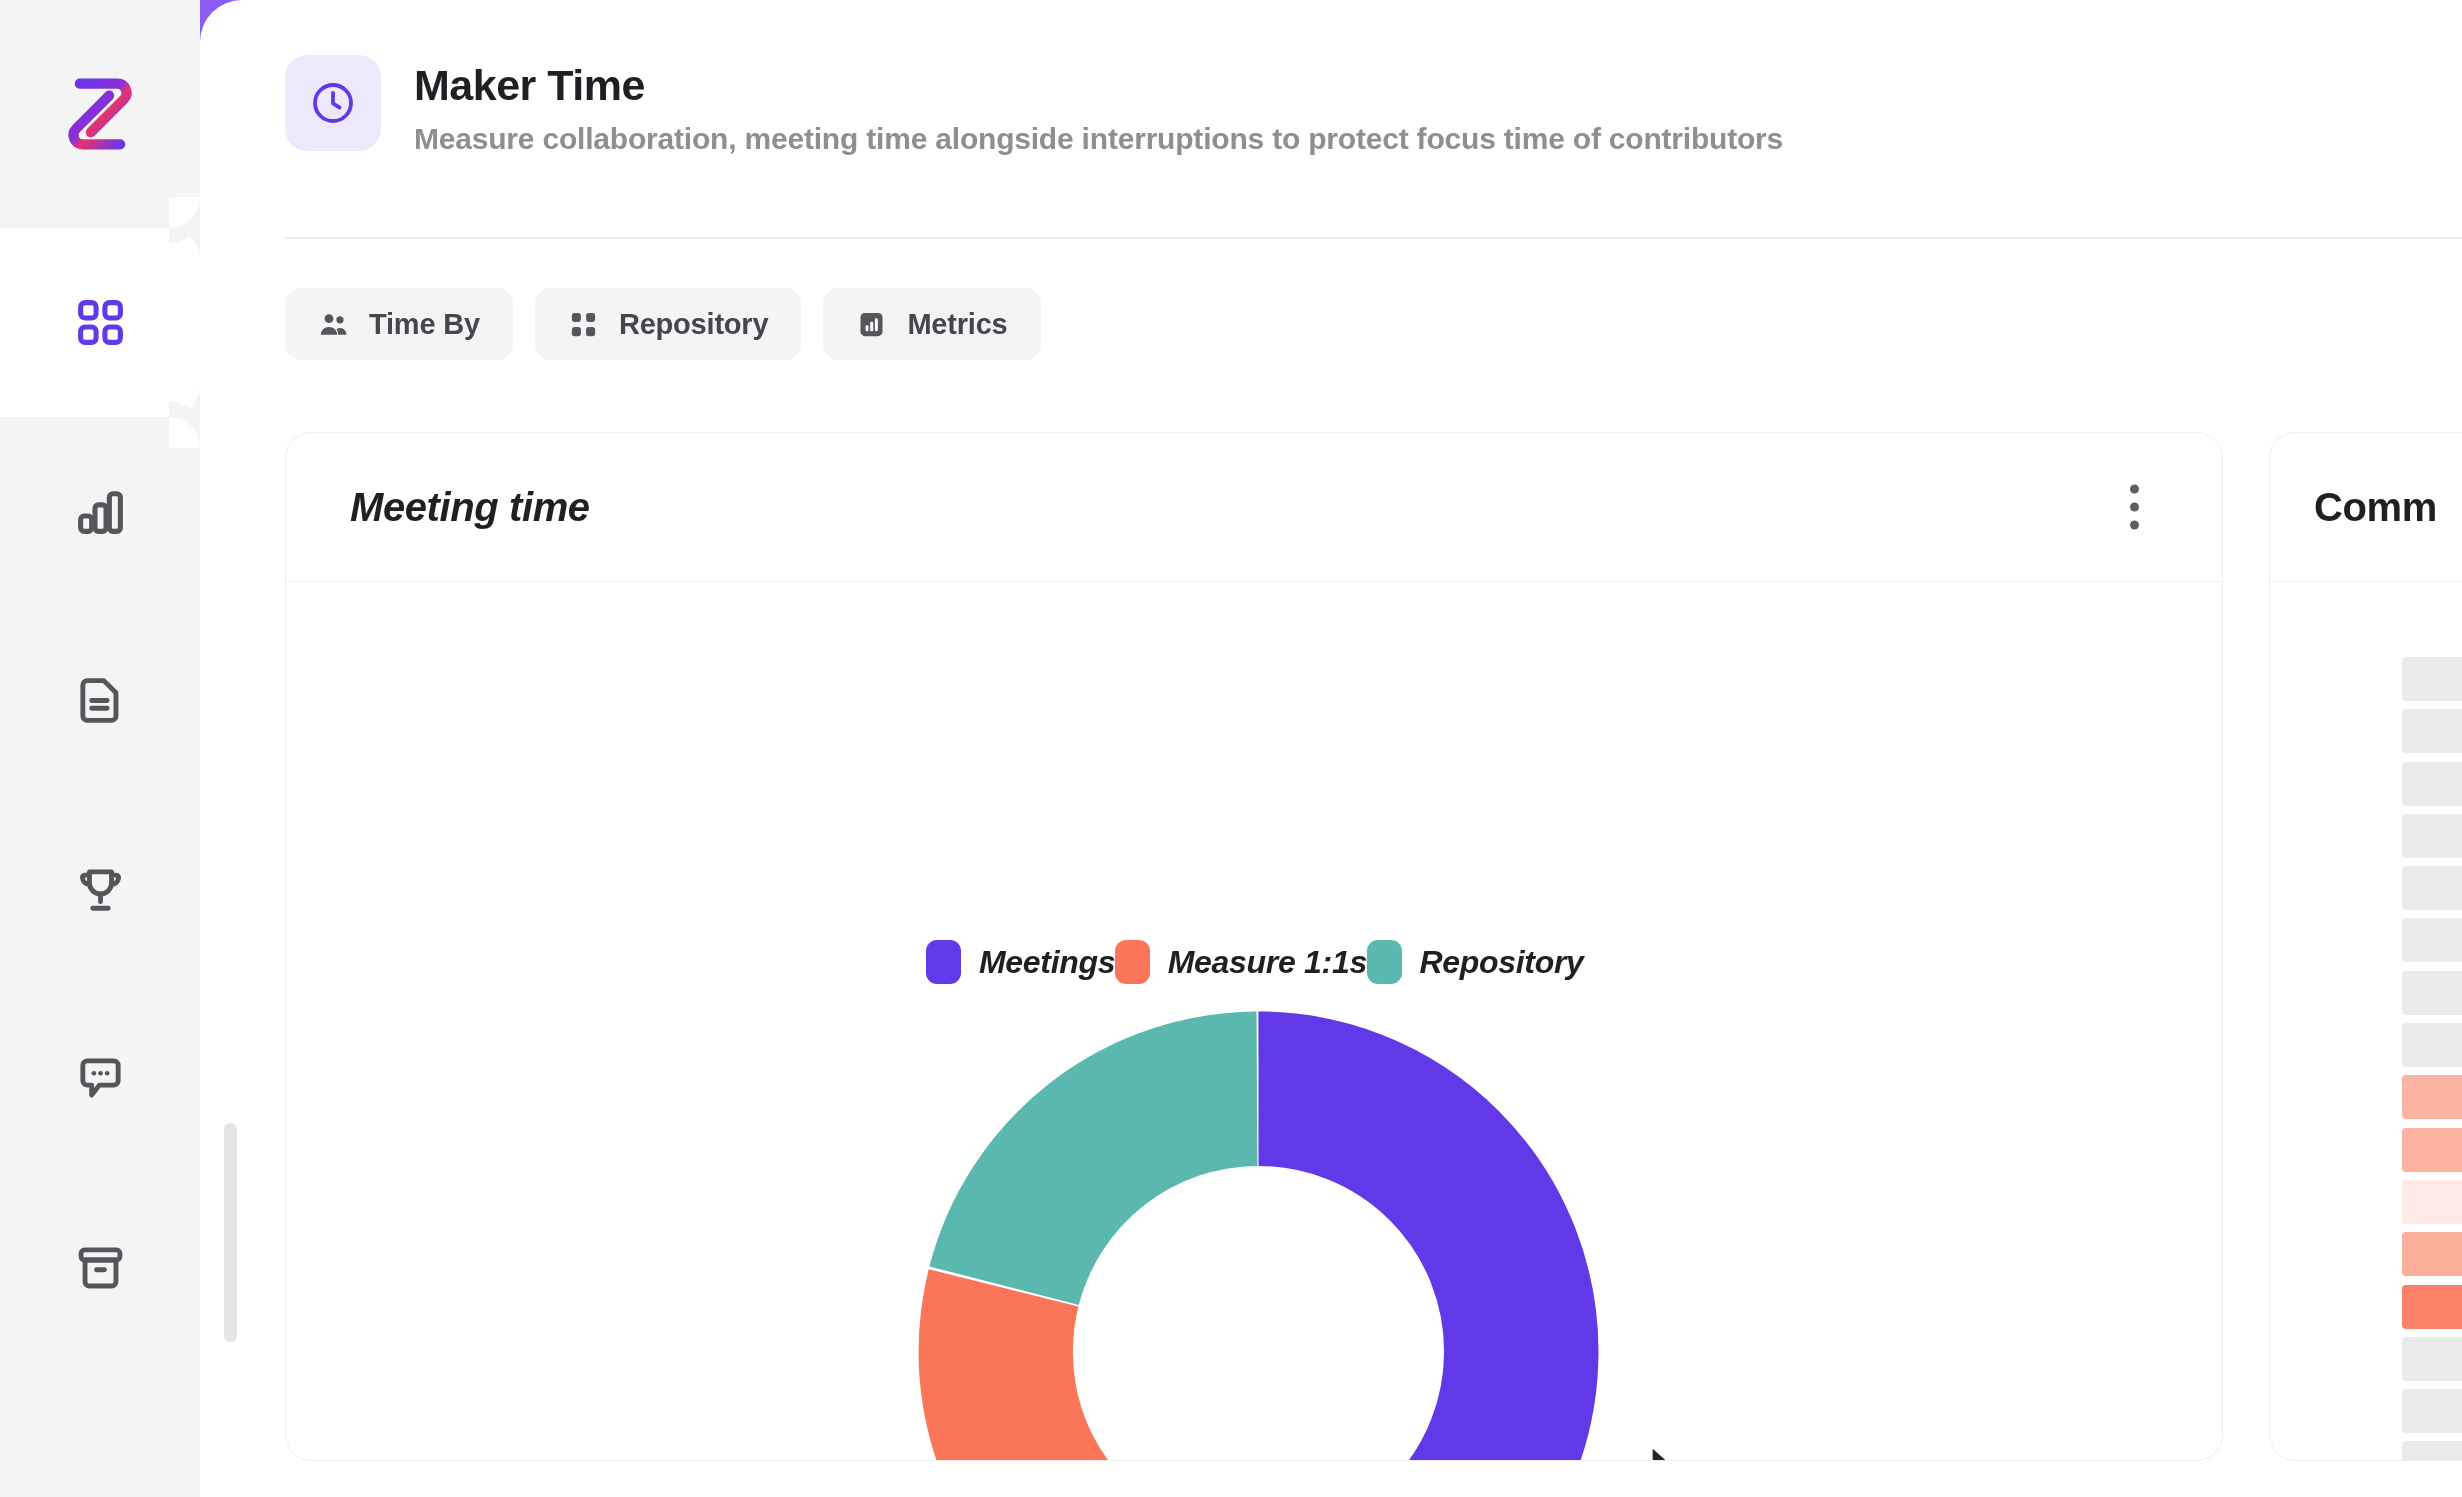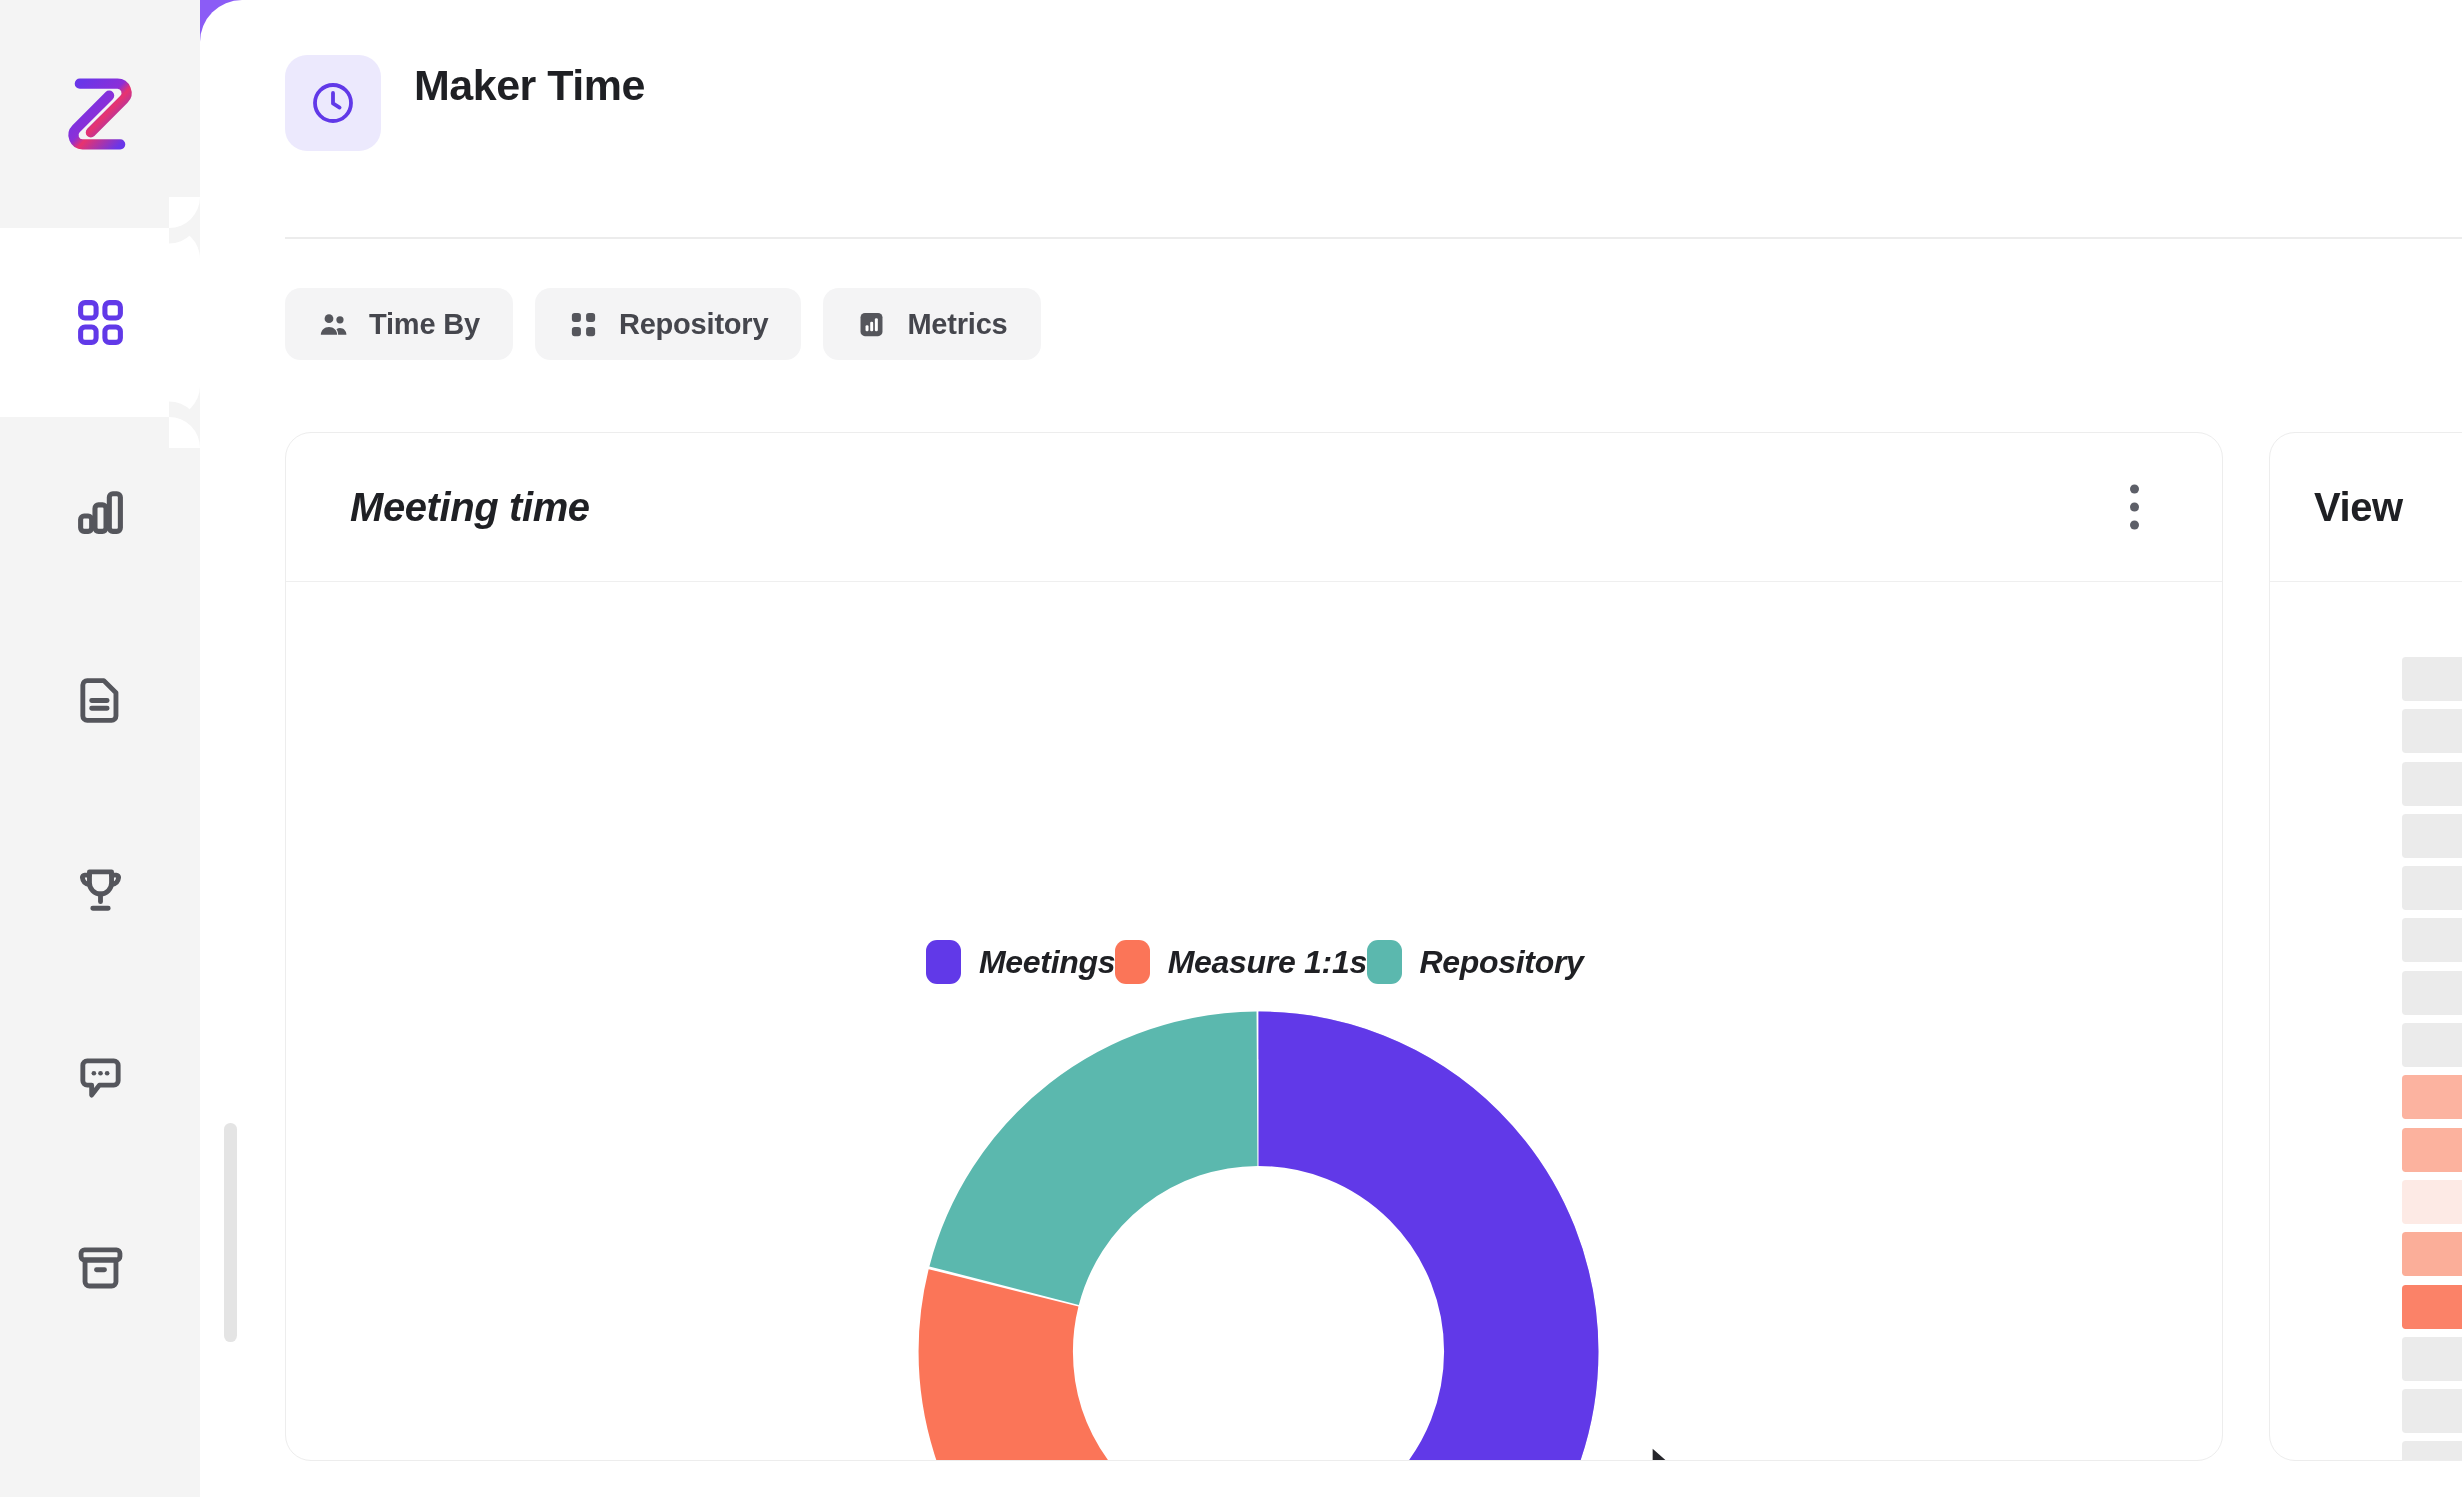--- a/index.html
+++ b/index.html
@@ -288,20 +288,21 @@
     <header class="page-header">
       <div class="header-row">
         <div class="header-badge">
           <svg width="48" height="48" viewBox="0 0 24 24" fill="none" stroke="#6139E8" stroke-width="1.9" stroke-linecap="round" stroke-linejoin="round">
             <circle cx="12" cy="12" r="9"></circle>
             <path d="M12 7v5.2l3.3 2.1"></path>
           </svg>
         </div>
         <div class="header-texts">
           <h1 class="page-title">Maker Time</h1>
+          <p class="page-subtitle">Measure collaboration, meeting time alongside interruptions to protect focus time of contributors</p>
         </div>
       </div>
     </header>
     <div class="header-divider"></div>
 
     <div class="toolbar">
 
       <button class="chip">
         <svg class="ico" width="31" height="31" viewBox="0 0 24 24" fill="#55565c">
           <circle cx="8.5" cy="7.5" r="3.4"></circle>
@@ -373,21 +374,21 @@
       </div>
 
       <svg class="cursor-arrow" viewBox="0 0 24 26">
         <path d="M2.5 1.2 L2.5 21.5 L7.6 16.6 L11 24.2 L14.4 22.7 L11 15.3 L18.4 15.3 Z" fill="#26262b" stroke="#ffffff" stroke-width="1"></path>
       </svg>
 
     </section>
 
     <section class="card card-side">
       <div class="card-head">
-        <h2 class="card-title">View</h2>
+        <h2 class="card-title">Comm</h2>
       </div>
 
       <div class="heat" id="heat">
           <div class="heat-row" style="background: rgb(235, 235, 235);"></div>
           <div class="heat-row" style="background: rgb(235, 235, 235);"></div>
           <div class="heat-row" style="background: rgb(235, 235, 235);"></div>
           <div class="heat-row" style="background: rgb(235, 235, 235);"></div>
           <div class="heat-row" style="background: rgb(235, 235, 235);"></div>
           <div class="heat-row" style="background: rgb(235, 235, 235);"></div>
           <div class="heat-row" style="background: rgb(235, 235, 235);"></div>

